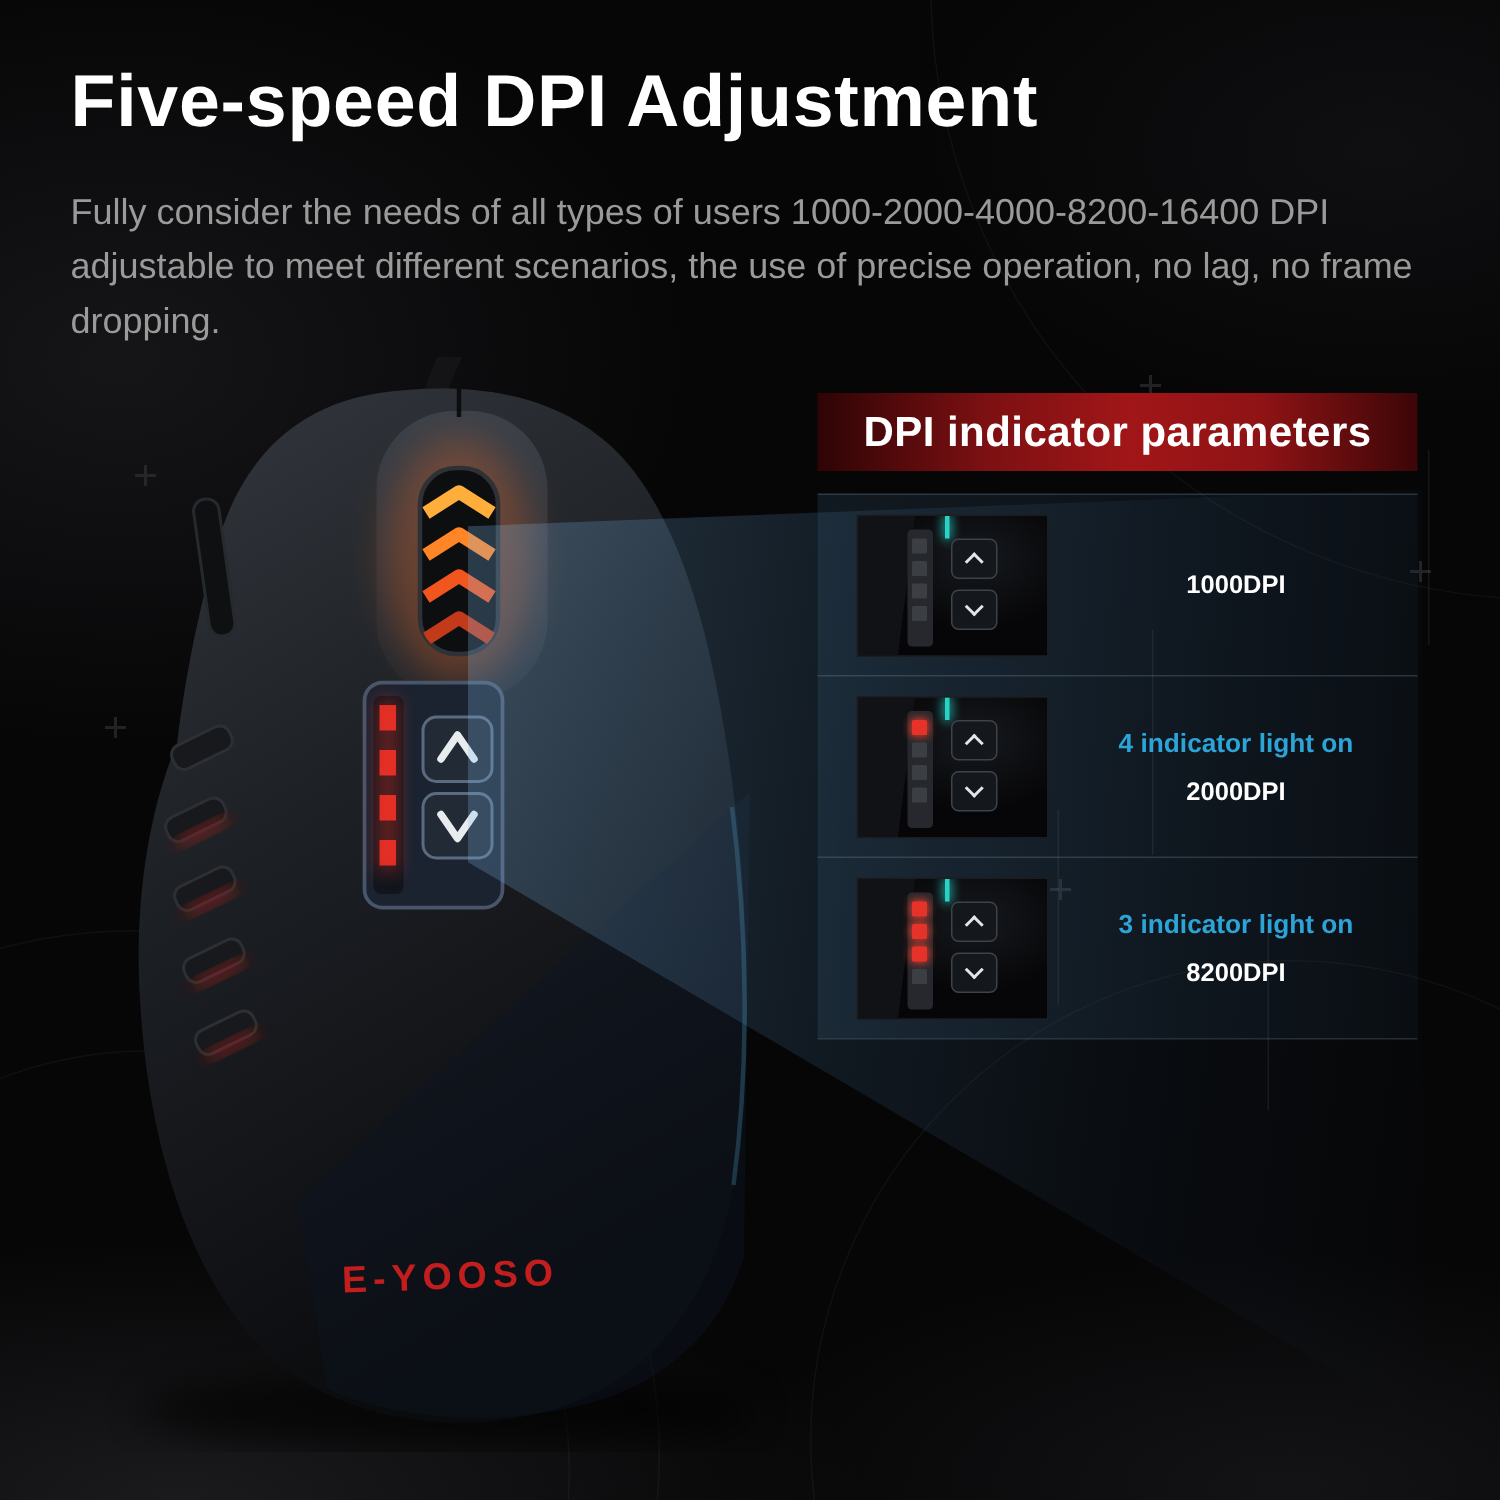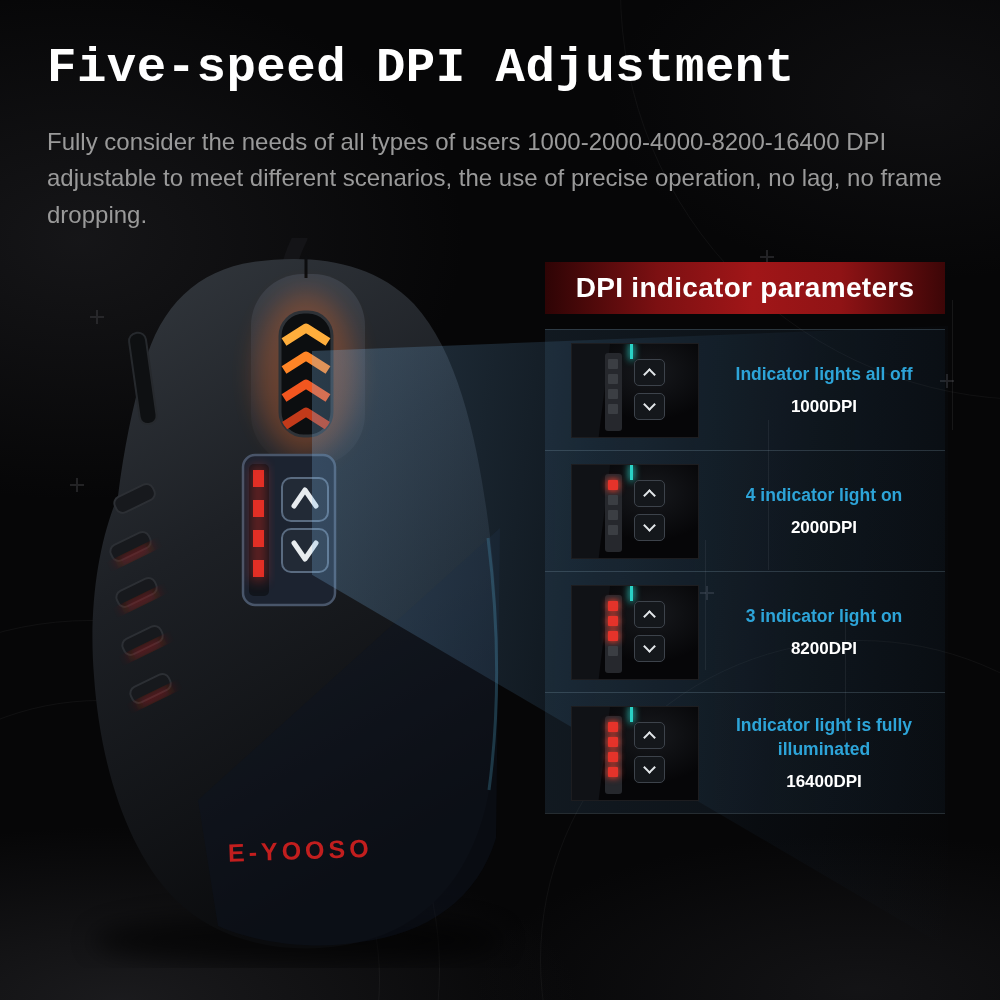--- a/index.html
+++ b/index.html
@@ -23,21 +23,21 @@
   .swirl.s4 { width:640px; height:640px; left:540px; top:640px; }
   .plus { position:absolute; width:14px; height:14px; z-index:0; opacity:.55; }
   .plus::before, .plus::after { content:""; position:absolute; background:#3a3a3e; }
   .plus::before { left:6px; top:0; width:2px; height:14px; }
   .plus::after { left:0; top:6px; width:14px; height:2px; }
   .vline { position:absolute; width:1px; background:rgba(255,255,255,.07); z-index:0; }
 
   
   .title {
     position:absolute; left:47px; top:40px; z-index:5;
-    font-size:49px; font-weight:bold; letter-spacing:.5px; color:#ffffff;font-family:Liberation Mono, monospace;
+    font-size:49px; font-weight:bold; letter-spacing:.5px; color:#ffffff;
   }
   .desc {
     position:absolute; left:47px; top:124px; width:908px; z-index:5;
     font-size:24px; line-height:1.52; color:#9a9a9a;
   }
 
   
   .beam {
     position:absolute; left:312px; top:326px; width:636px; height:622px; z-index:3;
     background:linear-gradient(98deg, rgba(130,190,240,.26) 0%, rgba(82,142,192,.14) 40%, rgba(52,102,152,.06) 72%, rgba(52,102,152,0) 100%);
@@ -234,21 +234,20 @@
         <div class="tbtns">
           <div class="tbtn">
               <span class="chev up"></span>
             </div>
           <div class="tbtn">
               <span class="chev down"></span>
             </div>
         </div>
       </div>
       <div class="rowtext">
-        <div class="row-label">Indicator lights all off</div>
         <div class="row-dpi">1000DPI</div>
       </div>
     </div>
 
     <div class="row">
       <div class="thumb" data-lit="1">
         <div class="thumb-body"></div>
         <div class="teal"></div>
         <div class="strip">
           <div class="led"></div>
@@ -290,39 +289,15 @@
               <span class="chev down"></span>
             </div>
         </div>
       </div>
       <div class="rowtext">
         <div class="row-label">3 indicator light on</div>
         <div class="row-dpi">8200DPI</div>
       </div>
     </div>
 
-    <div class="row">
-      <div class="thumb" data-lit="4">
-        <div class="thumb-body"></div>
-        <div class="teal"></div>
-        <div class="strip">
-          <div class="led"></div>
-          <div class="led"></div>
-          <div class="led"></div>
-          <div class="led"></div>
-        </div>
-        <div class="tbtns">
-          <div class="tbtn">
-              <span class="chev up"></span>
-            </div>
-          <div class="tbtn">
-              <span class="chev down"></span>
-            </div>
-        </div>
-      </div>
-      <div class="rowtext">
-        <div class="row-label">Indicator light is fully illuminated</div>
-        <div class="row-dpi">16400DPI</div>
-      </div>
-    </div>
 
   </div>
 </div>
 
 </body></html>

